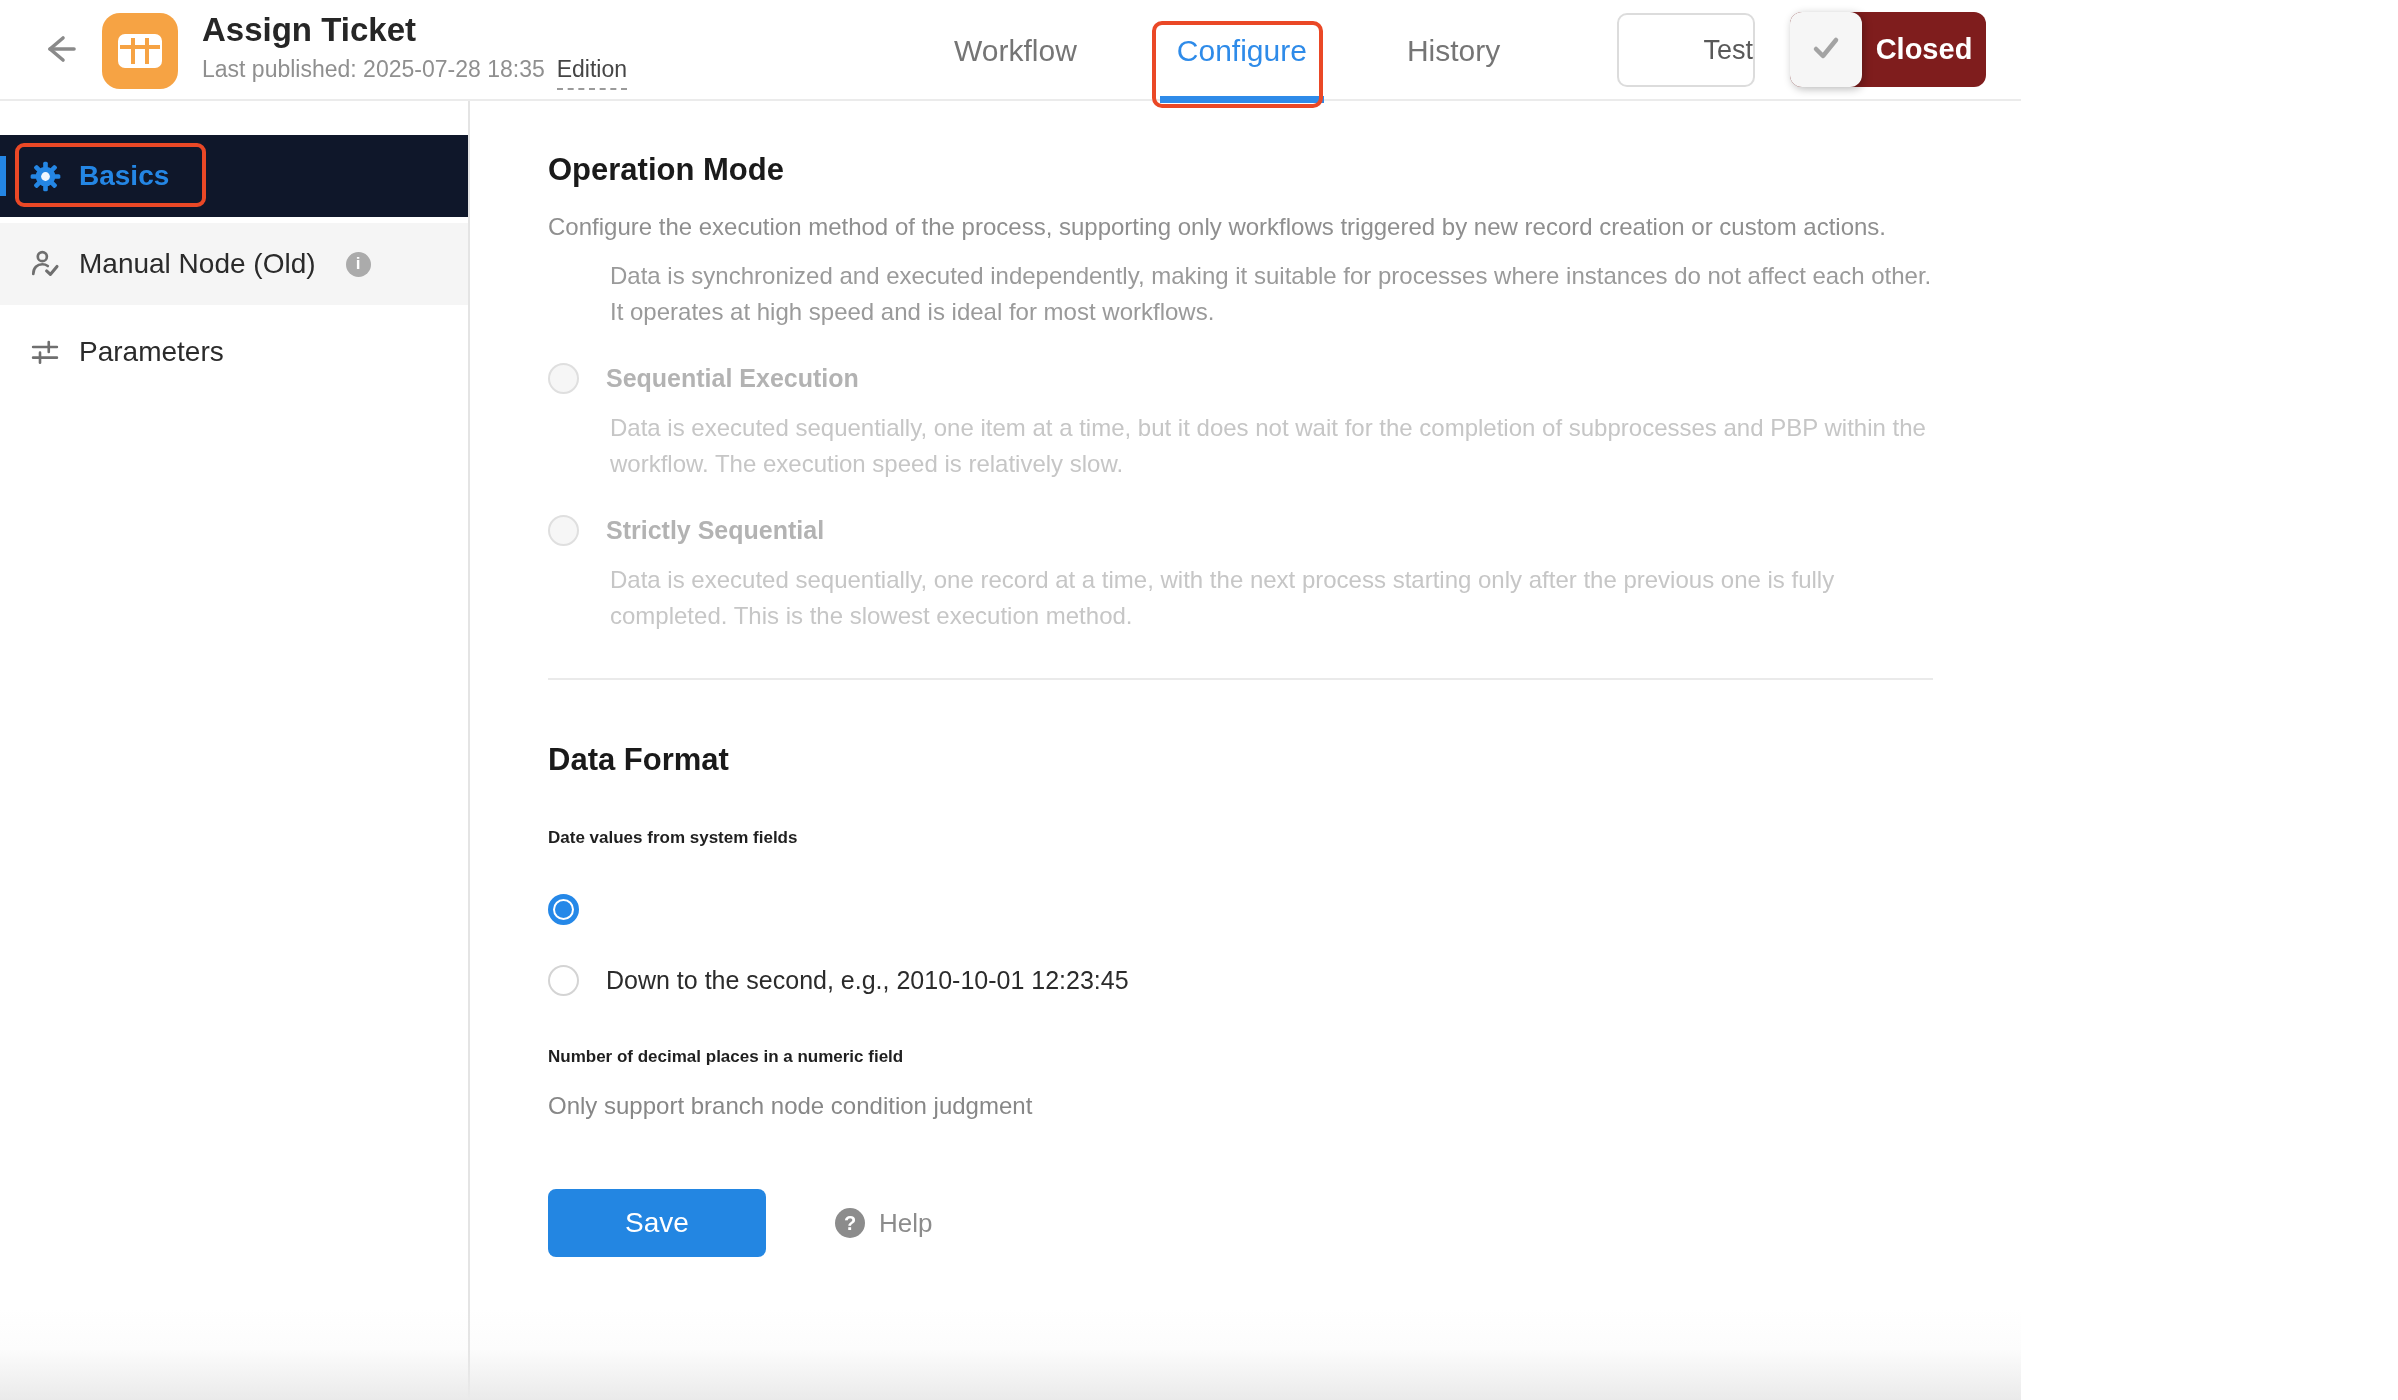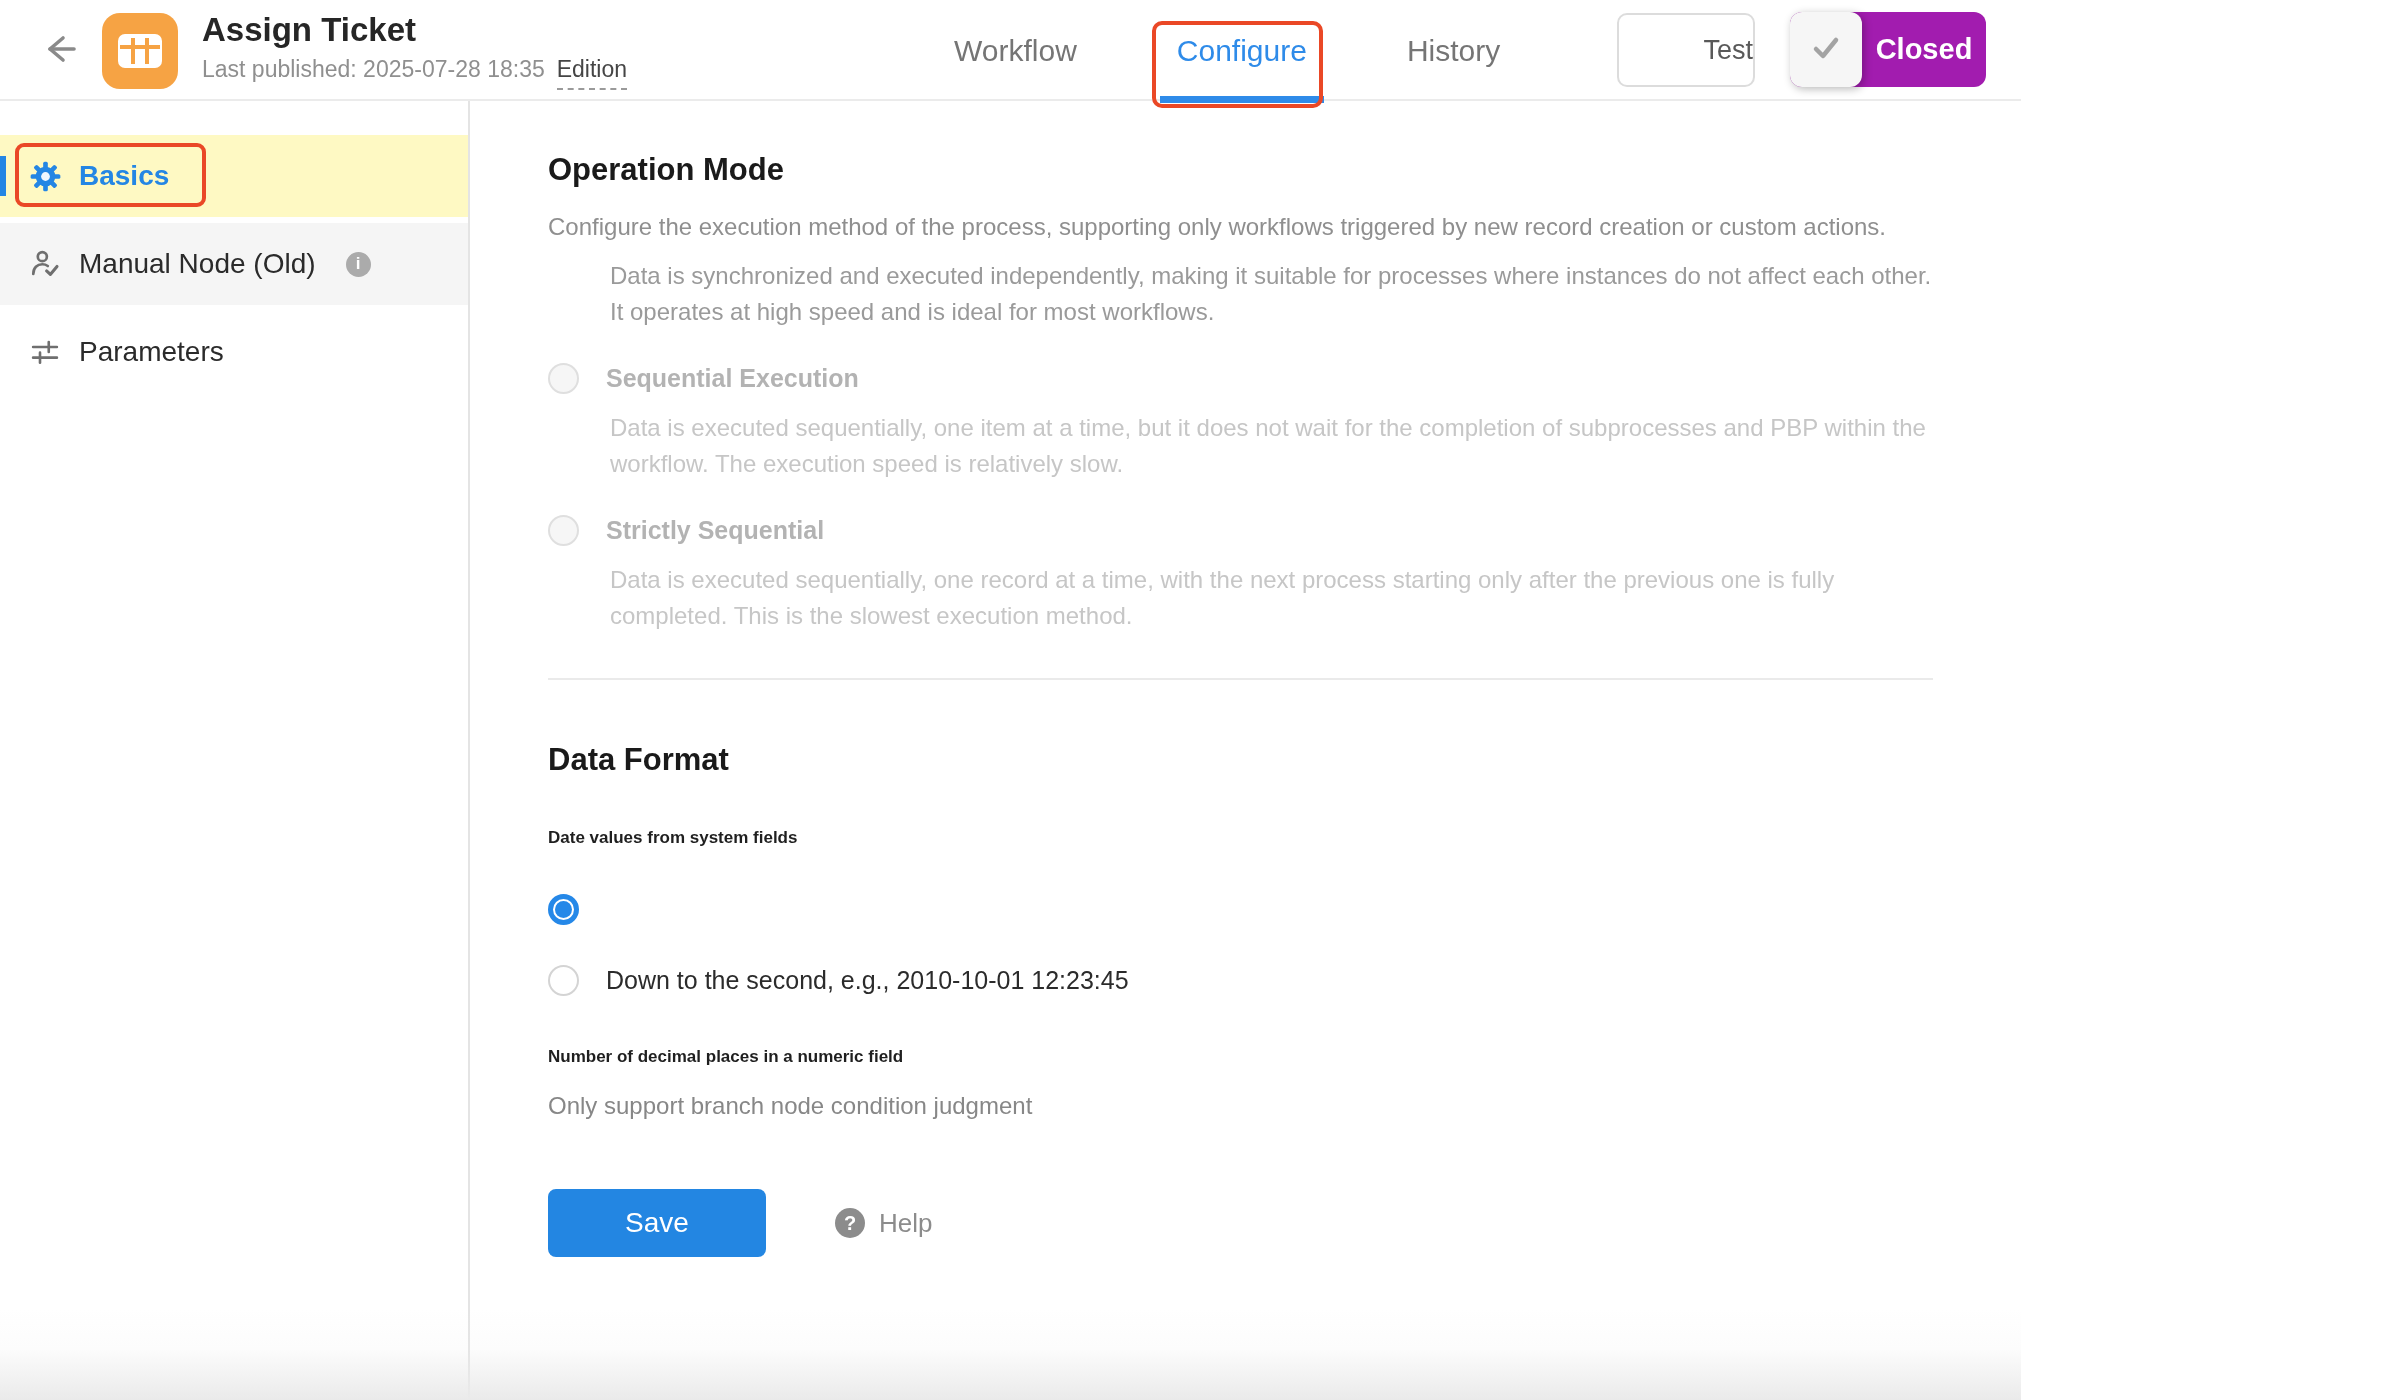--- a/index.html
+++ b/index.html
@@ -17,29 +17,29 @@
   .edition { color:#454545; border-bottom:2px dashed #9a9a9a; padding-bottom:5px; margin-left:12px; cursor:pointer; }
 
   .tabs { position:absolute; left:954px; top:0; height:101px; display:flex; }
   .tab { position:relative; height:101px; display:flex; align-items:center; font-size:30px; color:#757575; cursor:pointer; }
   .tab + .tab { margin-left:100px; }
   .tab.active { color:#2E8BE9; }
   .tab-underline { position:absolute; left:-17px; right:-17px; bottom:-2px; height:7px; background:#2E8BE9; }
   .annotation-configure { position:absolute; left:-25px; right:-16px; top:21px; bottom:-7px; border:4px solid #EA4826; border-radius:10px; pointer-events:none; z-index:12; }
 
   .test-btn { position:absolute; right:266px; top:13px; width:138px; height:74px; border:2px solid #DCDCDC; border-radius:10px; background:#fff; font-size:27px; color:#595959; display:flex; align-items:center; justify-content:flex-end; cursor:pointer; }
-  .closed-toggle { position:absolute; right:35px; top:12px; width:196px; height:75px; background:#a21caf; border-radius:12px; display:flex; align-items:center; cursor:pointer; }
+  .closed-toggle { position:absolute; right:35px; top:12px; width:196px; height:75px; background:#7f1d1d; border-radius:12px; display:flex; align-items:center; cursor:pointer; }
   .closed-check { width:72px; height:75px; background:#F6F6F6; border-radius:12px; box-shadow:2px 2px 8px rgba(0,0,0,0.28); display:flex; align-items:center; justify-content:center; }
   .closed-label { flex:1; text-align:center; color:#fff; font-weight:bold; font-size:29px; }
 
   
   .sidebar { position:absolute; top:101px; left:0; width:470px; bottom:0; background:#fff; border-right:2px solid #E4E4E4; padding-top:34px; z-index:5; }
   .side-item { position:relative; height:82px; display:flex; align-items:center; padding-left:28px; margin-bottom:6px; font-size:28px; color:#2b2b2b; cursor:pointer; }
   .side-item .icn { width:34px; display:flex; justify-content:center; align-items:center; margin-right:17px; flex:none; }
-  .side-item.active { background:#fef9c3; color:#2486E4; }
+  .side-item.active { background:#0f172a; color:#2486E4; }
   .side-item.active .lbl { font-weight:bold; }
   .side-item.muted { background:#F5F5F5; }
   .accent-bar { position:absolute; left:0; top:21px; width:6px; height:40px; background:#2486E4; }
   .info-badge { margin-left:30px; width:25px; height:25px; border-radius:50%; background:#ABABAB; color:#fff; font-size:17px; font-weight:bold; display:flex; align-items:center; justify-content:center; cursor:pointer; }
   .annotation-basics { position:absolute; left:15px; top:8px; width:191px; height:64px; border:4px solid #EA4826; border-radius:9px; pointer-events:none; z-index:12; }
 
   
   .content { position:absolute; left:472px; top:101px; right:0; bottom:0; background:#fff; padding:0 88px 0 76px; overflow:hidden; }
   .section-title { font-size:31px; font-weight:bold; color:#1a1a1a; line-height:36px; }
   .section-desc { margin-top:22px; font-size:24px; color:#8F8F8F; line-height:34px; }

